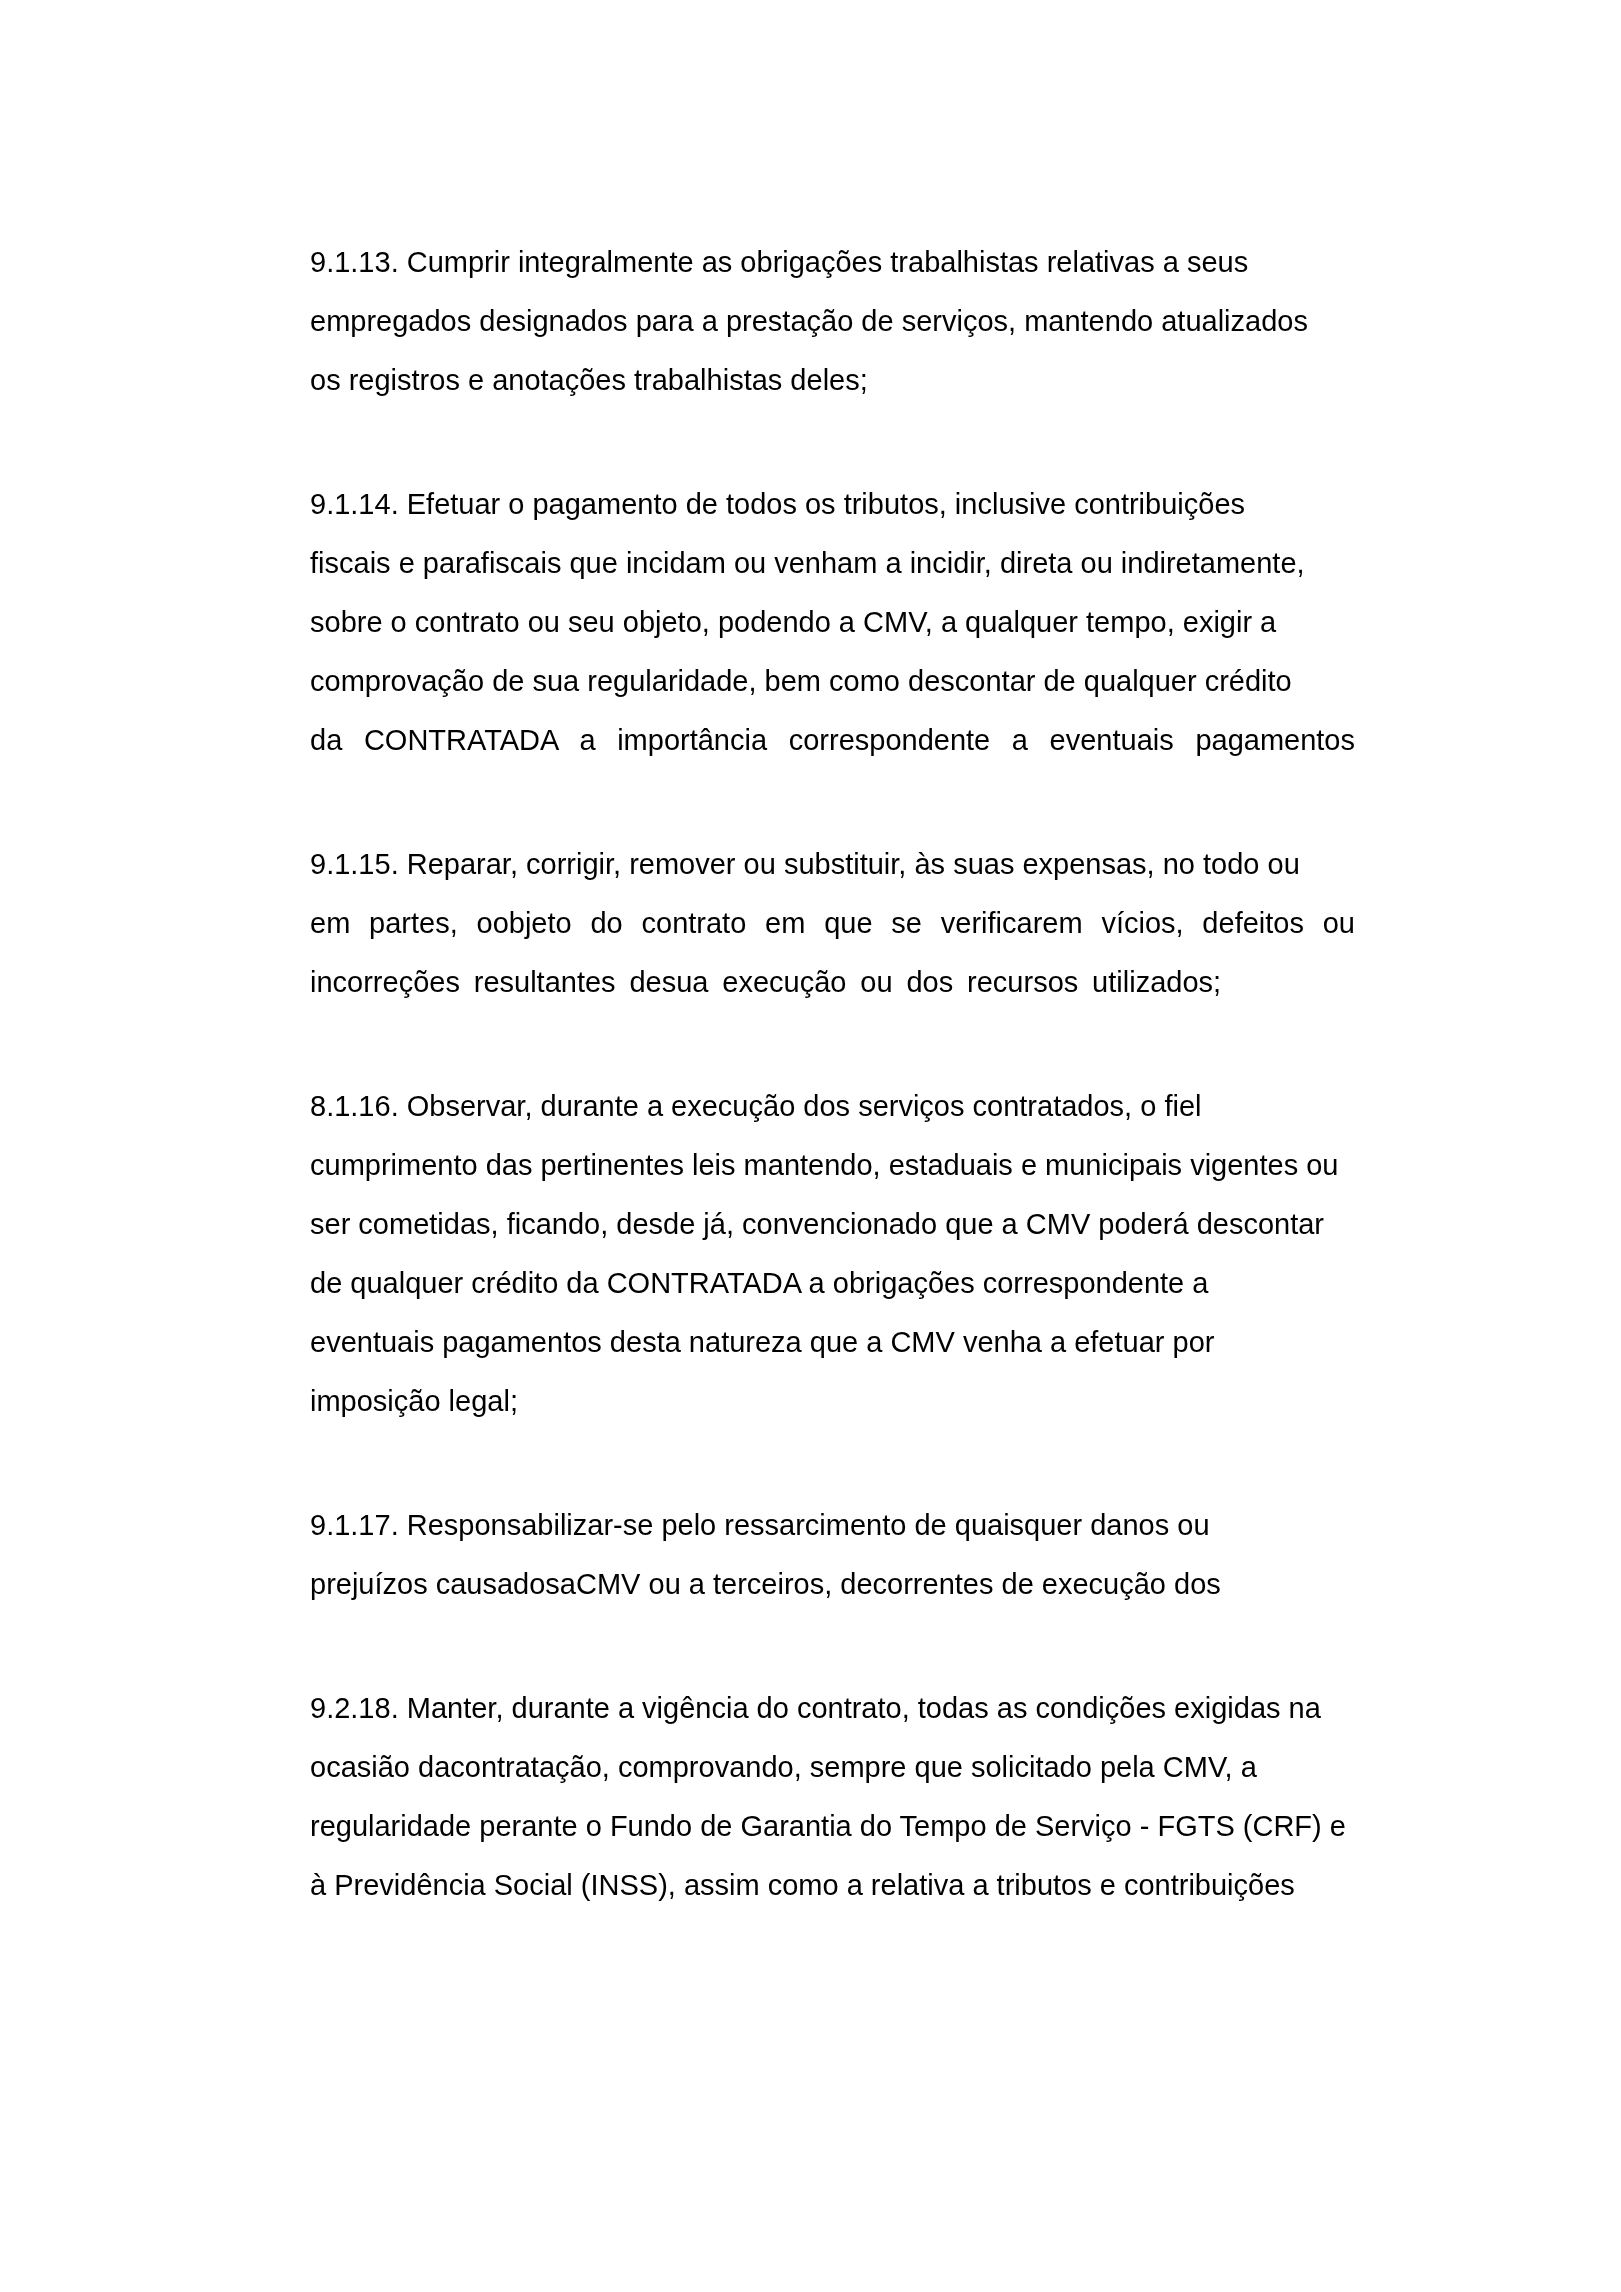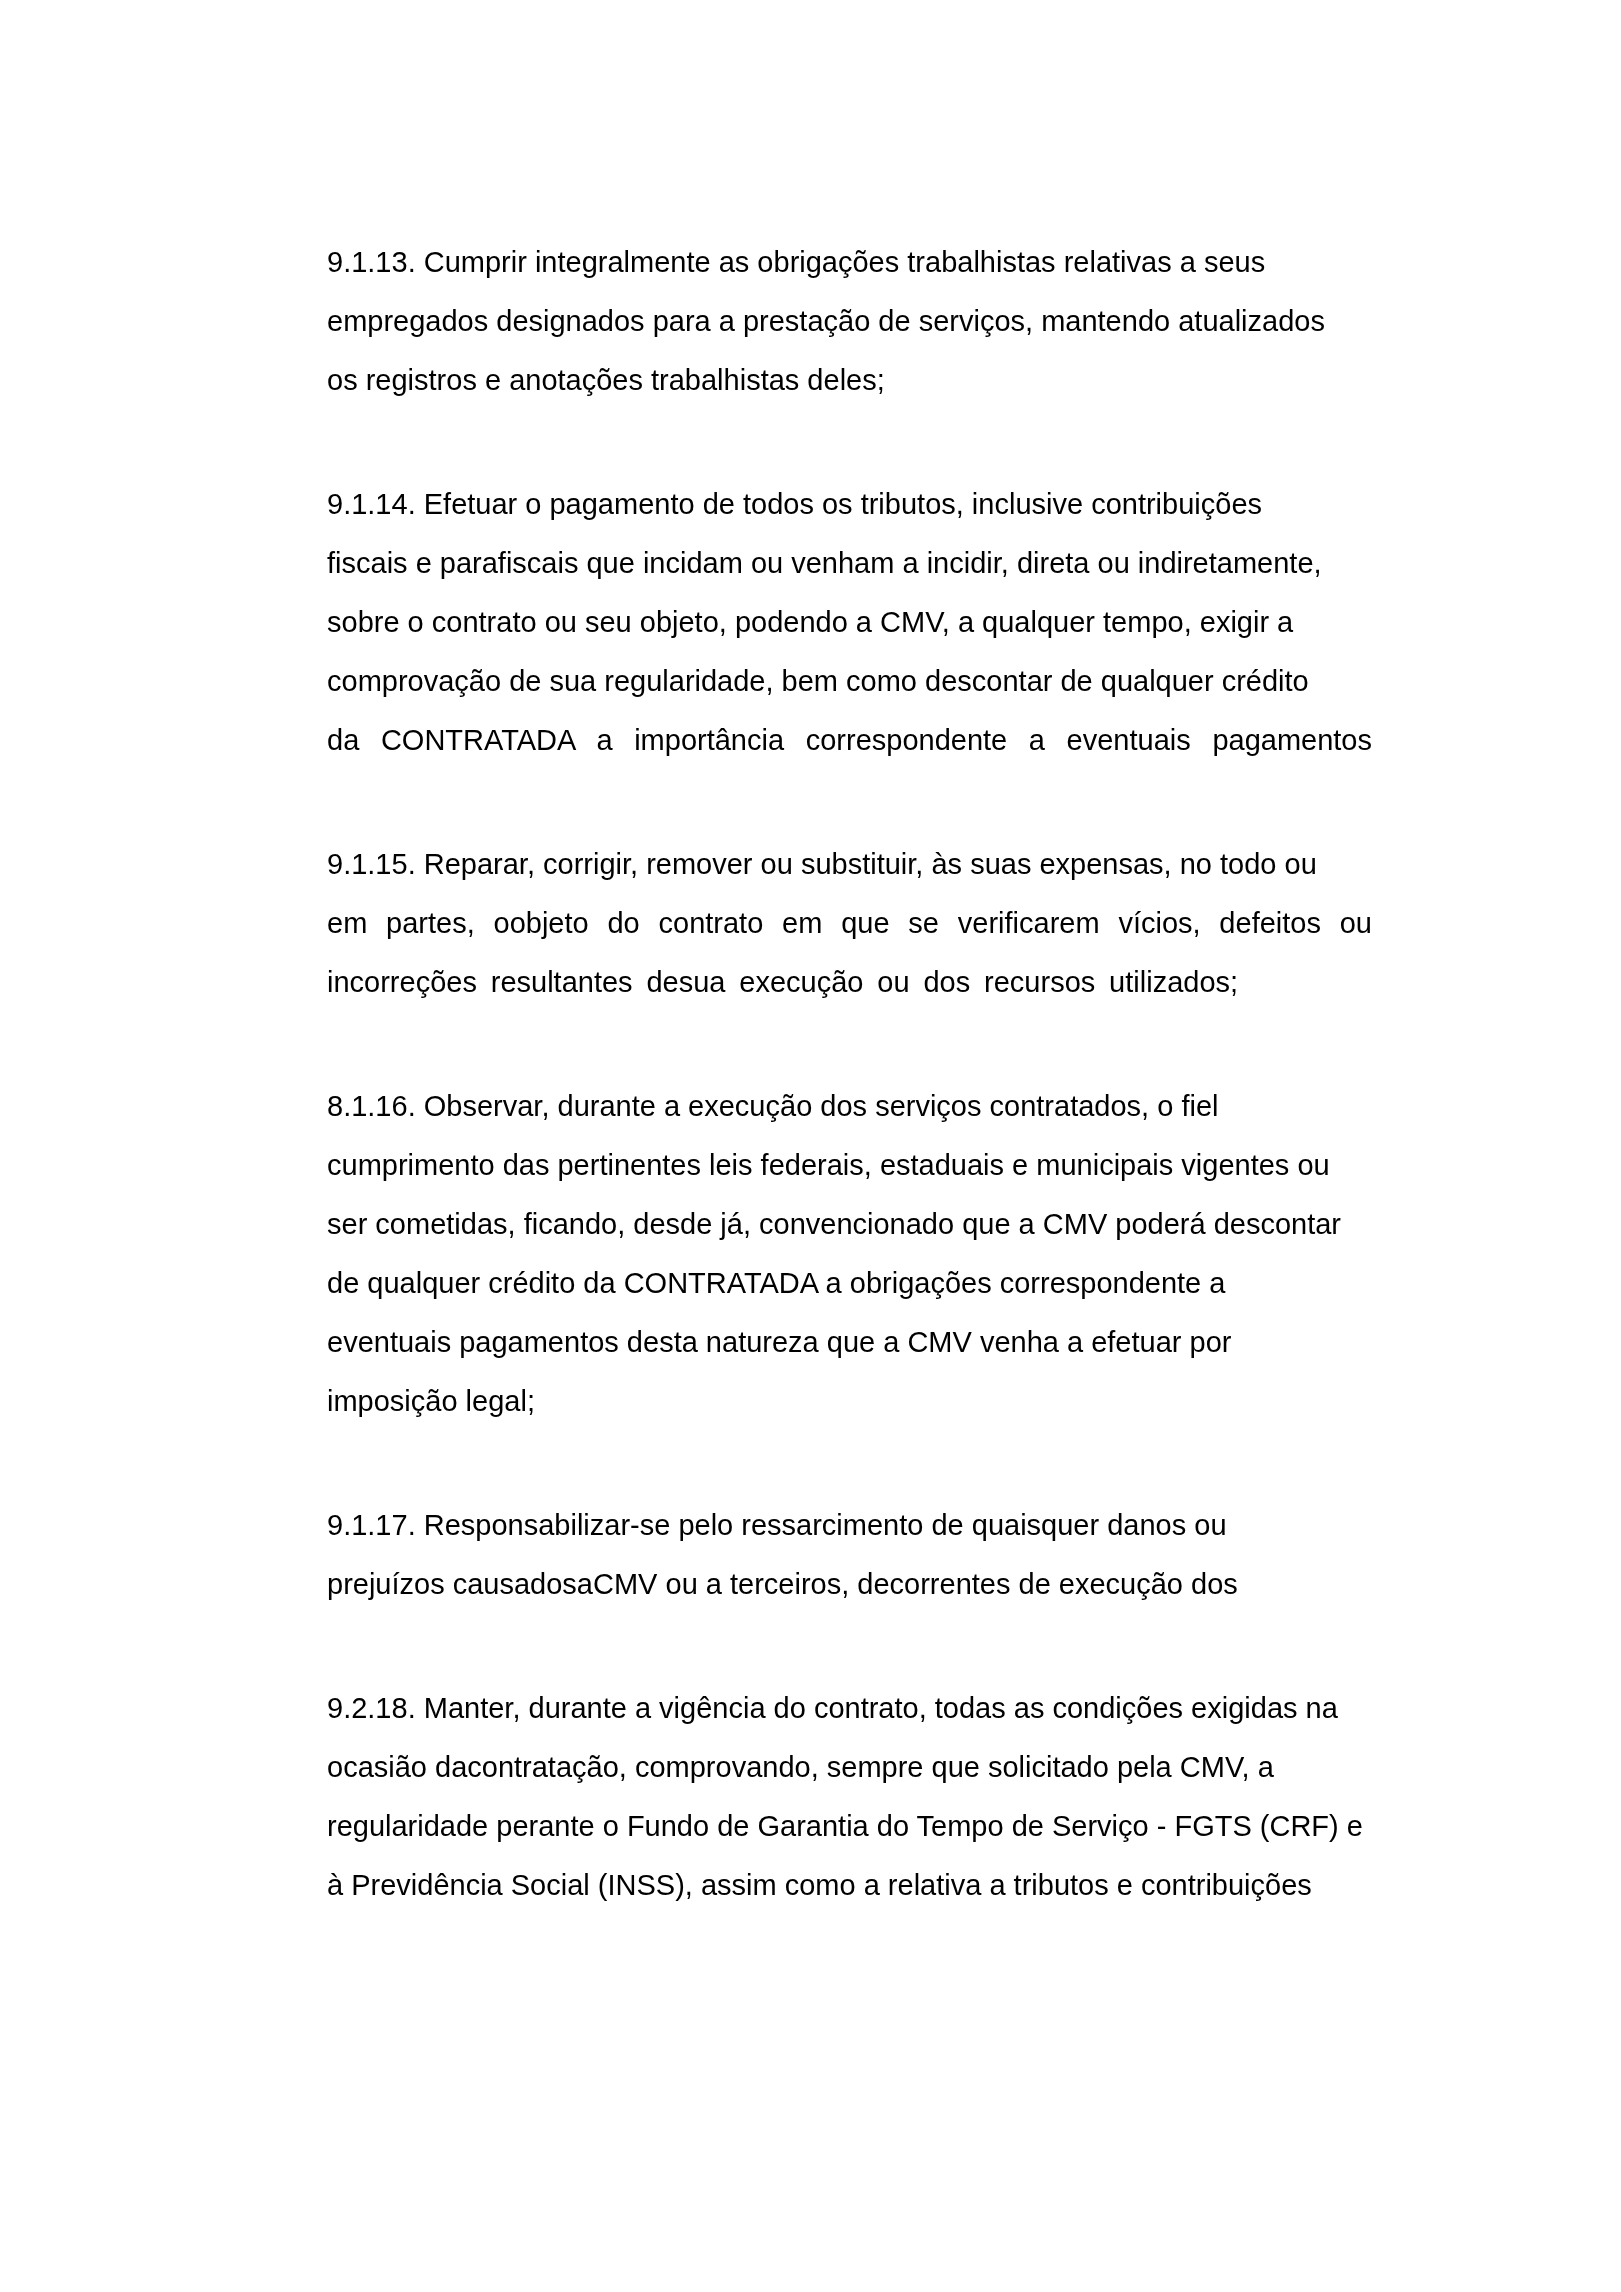--- a/index.html
+++ b/index.html
@@ -11,21 +11,21 @@
     position: relative;
     width: 1621px;
     height: 2293px;
     background: #ffffff;
     overflow: hidden;
     font-family: "Liberation Sans", sans-serif;
     color: #000000;
   }
   .content {
     position: absolute;
-    left: 327px;
+    left: 310px;
     top: 233px;
     width: 1045px;
     font-size: 29px;
     line-height: 59px;
     color: #000000;
   }
   .para { margin: 0; }
   .para + .para { margin-top: 65px; }
   .line {
     white-space: pre;        
@@ -62,21 +62,21 @@
     </div>
 
     <div class="para">
       <div class="line">9.1.15. Reparar, corrigir, remover ou substituir, às suas expensas, no todo ou</div>
       <div class="line fill">em partes, oobjeto do contrato em que se verificarem vícios, defeitos ou</div>
       <div class="line wide">incorreções resultantes desua execução ou dos recursos utilizados;</div>
     </div>
 
     <div class="para">
       <div class="line">8.1.16. Observar, durante a execução dos serviços contratados, o fiel</div>
-      <div class="line">cumprimento das pertinentes leis federais, estaduais e municipais vigentes ou</div>
+      <div class="line">cumprimento das pertinentes leis mantendo, estaduais e municipais vigentes ou</div>
       <div class="line">ser cometidas, ficando, desde já, convencionado que a CMV poderá descontar</div>
       <div class="line">de qualquer crédito da CONTRATADA a obrigações correspondente a</div>
       <div class="line">eventuais pagamentos desta natureza que a CMV venha a efetuar por</div>
       <div class="line">imposição legal;</div>
     </div>
 
     <div class="para">
       <div class="line">9.1.17. Responsabilizar-se pelo ressarcimento de quaisquer danos ou</div>
       <div class="line">prejuízos causadosaCMV ou a terceiros, decorrentes de execução dos</div>
     </div>

